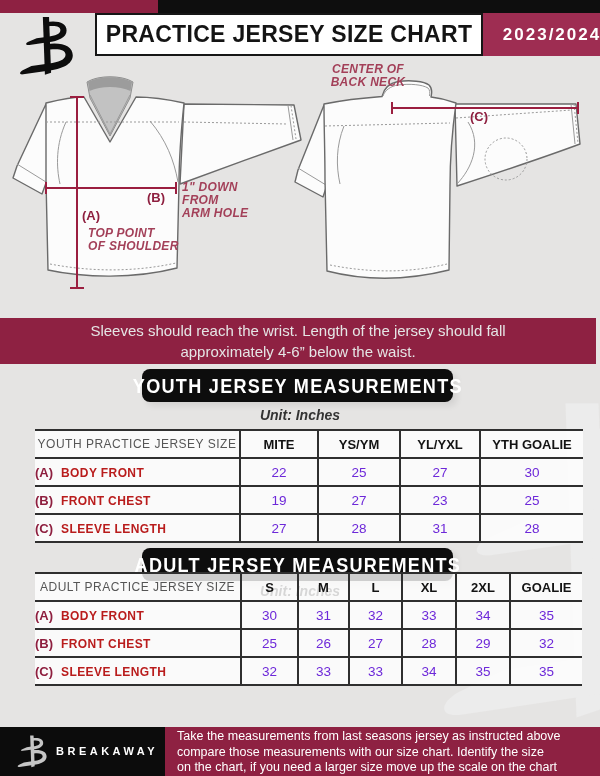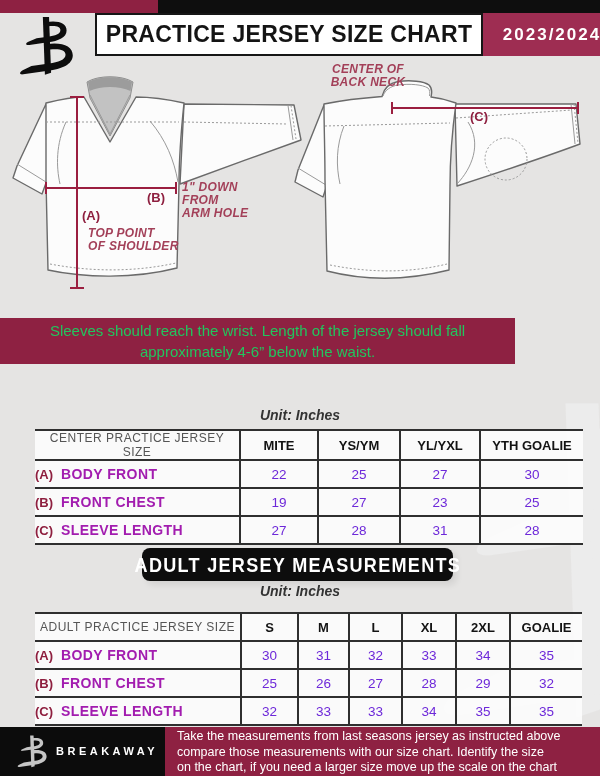--- a/index.html
+++ b/index.html
@@ -15,21 +15,21 @@
   .year-box{position:absolute;left:483px;top:13px;width:138px;height:43px;background:#9e2d52;
             display:flex;align-items:center;justify-content:center;color:#fff;font-weight:bold;
             font-size:17px;letter-spacing:2px;z-index:3;}
   .logo-mark{position:absolute;left:16px;top:15px;width:64px;height:64px;z-index:3;}
   
   .diagram{position:absolute;left:0;top:60px;width:600px;height:255px;z-index:2;}
   .anno{position:absolute;z-index:4;color:#a34059;font-style:italic;font-weight:600;
         font-size:12px;line-height:13px;letter-spacing:.3px;}
   .anno-key{position:absolute;z-index:4;color:#8e1f3f;font-weight:bold;font-size:13px;font-style:normal;}
   
-  .banner{position:absolute;left:0;top:318px;width:515px;height:46px;background:#8e2142;color:#22c55e;
+  .banner{position:absolute;left:0;top:318px;width:596px;height:46px;background:#8e2142;color:#e5e5e5;
           display:flex;flex-direction:column;align-items:center;justify-content:center;
           font-size:15px;line-height:21px;z-index:2;text-align:center;}
   
   .section-head{position:absolute;left:142px;width:311px;height:33px;background:#0d0d0d;border-radius:8px;
                 display:flex;align-items:center;justify-content:center;z-index:2;
                 box-shadow:4px 4px 6px rgba(0,0,0,0.08);}
   .section-head span{color:#fff;font-weight:bold;font-size:21px;letter-spacing:1.5px;white-space:nowrap;
                      transform:scaleX(.86);display:inline-block;}
   .unit{position:absolute;left:0;width:600px;text-align:center;font-style:italic;font-weight:bold;
         font-size:14px;color:#333;z-index:2;}
@@ -37,21 +37,21 @@
   table.size-table{position:absolute;border-collapse:collapse;table-layout:fixed;z-index:2;}
   table.size-table td{height:26px;padding:0;border-bottom:2px solid #2f2f2f;background:rgba(255,255,255,0.8);
                       vertical-align:middle;}
   table.size-table tr.head td{border-top:2px solid #2f2f2f;}
   table.size-table td.col,table.size-table td.val{border-left:2px solid #2f2f2f;text-align:center;margin-top:8px;}
   td.sizecol{font-size:12px;color:#555;letter-spacing:.5px;text-align:center;}
   td.col{font-weight:bold;font-size:13px;color:#131313;}
   td.val{font-size:13.5px;color:#6d28d9;}
   td.labelcol{text-align:left;padding-left:18px;}
   td.labelcol .key{color:#8e1f3f;font-weight:bold;font-size:13px;margin-right:8px;}
-  td.labelcol .lbl{color:#a21caf;font-weight:600;font-size:14px;letter-spacing:.4px;}
+  td.labelcol .lbl{color:#b91c1c;font-weight:600;font-size:12px;letter-spacing:.4px;}
   
   .watermark{position:absolute;left:428px;top:392px;width:330px;height:348px;z-index:1;opacity:.9;}
   
   .footer{position:absolute;left:0;top:727px;width:600px;height:49px;background:#0c0c0c;z-index:2;}
   .footer-note{position:absolute;left:165px;top:0;width:435px;height:49px;background:#8e2142;color:#fff;
                font-size:12.5px;line-height:15.5px;box-sizing:border-box;padding:2px 24px 0 12px;}
   .footer-logo{position:absolute;left:16px;top:6px;width:34px;height:38px;}
   .brand{position:absolute;left:56px;top:18px;color:#fff;font-weight:bold;font-size:11px;letter-spacing:3.5px;}
   .jersey-line{stroke:#6a6a6a;stroke-width:1.4;fill:#fcfcfc;stroke-linejoin:round;}
   .seam{stroke:#9a9a9a;stroke-width:1;fill:none;stroke-dasharray:2,2;}
@@ -147,33 +147,36 @@
   <span class="anno" style="left:88px;top:227px;">
     <span style="display:block">TOP POINT</span>
     <span style="display:block">OF SHOULDER</span>
   </span>
 
   <div class="banner">
     <span>Sleeves should reach the wrist. Length of the jersey should fall</span>
     <span>approximately 4-6” below the waist.</span>
   </div>
 
+  <div class="section-head" style="top:369px;">
+    <span>YOUTH JERSEY MEASUREMENTS</span>
+  </div>
   <div class="unit" style="top:407px;">Unit: Inches</div>
 
   <table class="size-table" style="left:35px;top:429px;width:548px;">
     <colgroup>
         <col style="width:205px">
         <col style="width:78px">
         <col style="width:82px">
         <col style="width:80px">
         <col style="width:103px">
       </colgroup>
     <tbody>
         <tr class="head">
-      <td class="sizecol">CENTER PRACTICE JERSEY SIZE</td>
+      <td class="sizecol">YOUTH PRACTICE JERSEY SIZE</td>
       <td class="col">MITE</td>
       <td class="col">YS/YM</td>
       <td class="col">YL/YXL</td>
       <td class="col">YTH GOALIE</td>
     </tr>
     <tr>
       <td class="labelcol"><span class="key">(A)</span><span class="lbl">BODY FRONT</span></td>
       <td class="val">22</td>
       <td class="val">25</td>
       <td class="val">27</td>
@@ -194,21 +197,21 @@
       <td class="val">28</td>
     </tr>
   </tbody>
     </table>
 
   <div class="section-head" style="top:548px;">
     <span>ADULT JERSEY MEASUREMENTS</span>
   </div>
   <div class="unit" style="top:583px;">Unit: Inches</div>
 
-  <table class="size-table" style="left:35px;top:612px;width:547px;">
+  <table class="size-table" style="left:35px;top:572px;width:547px;">
     <colgroup>
         <col style="width:206px">
         <col style="width:57px">
         <col style="width:51px">
         <col style="width:53px">
         <col style="width:54px">
         <col style="width:54px">
         <col style="width:72px">
       </colgroup>
     <tbody>

